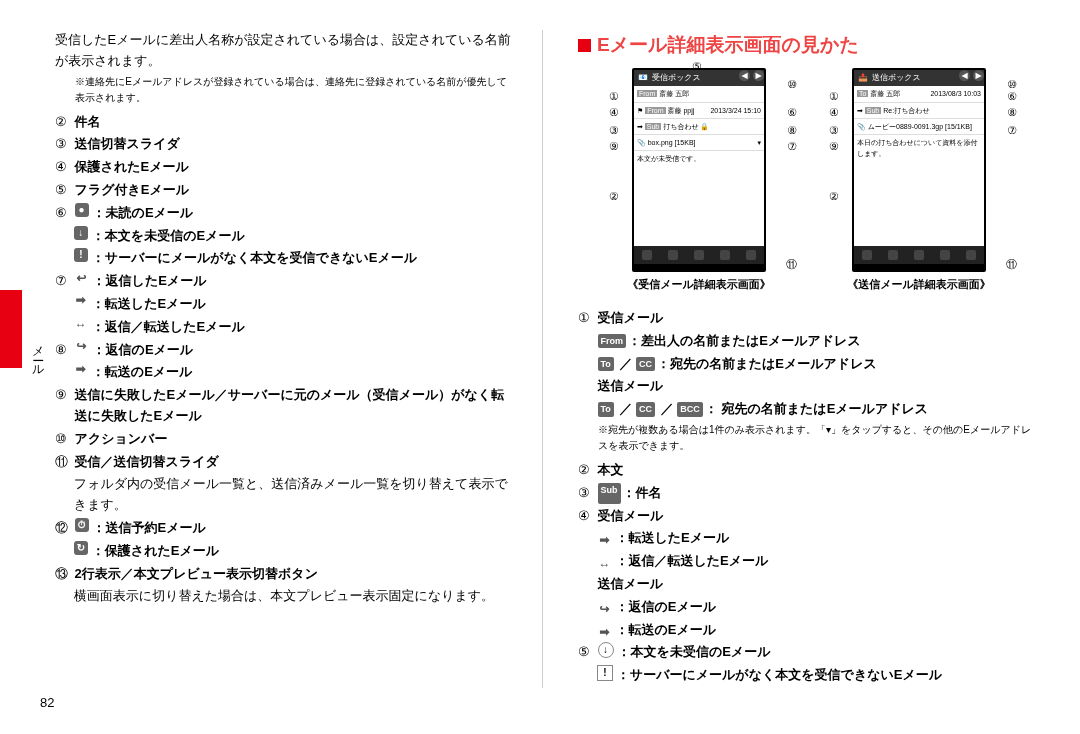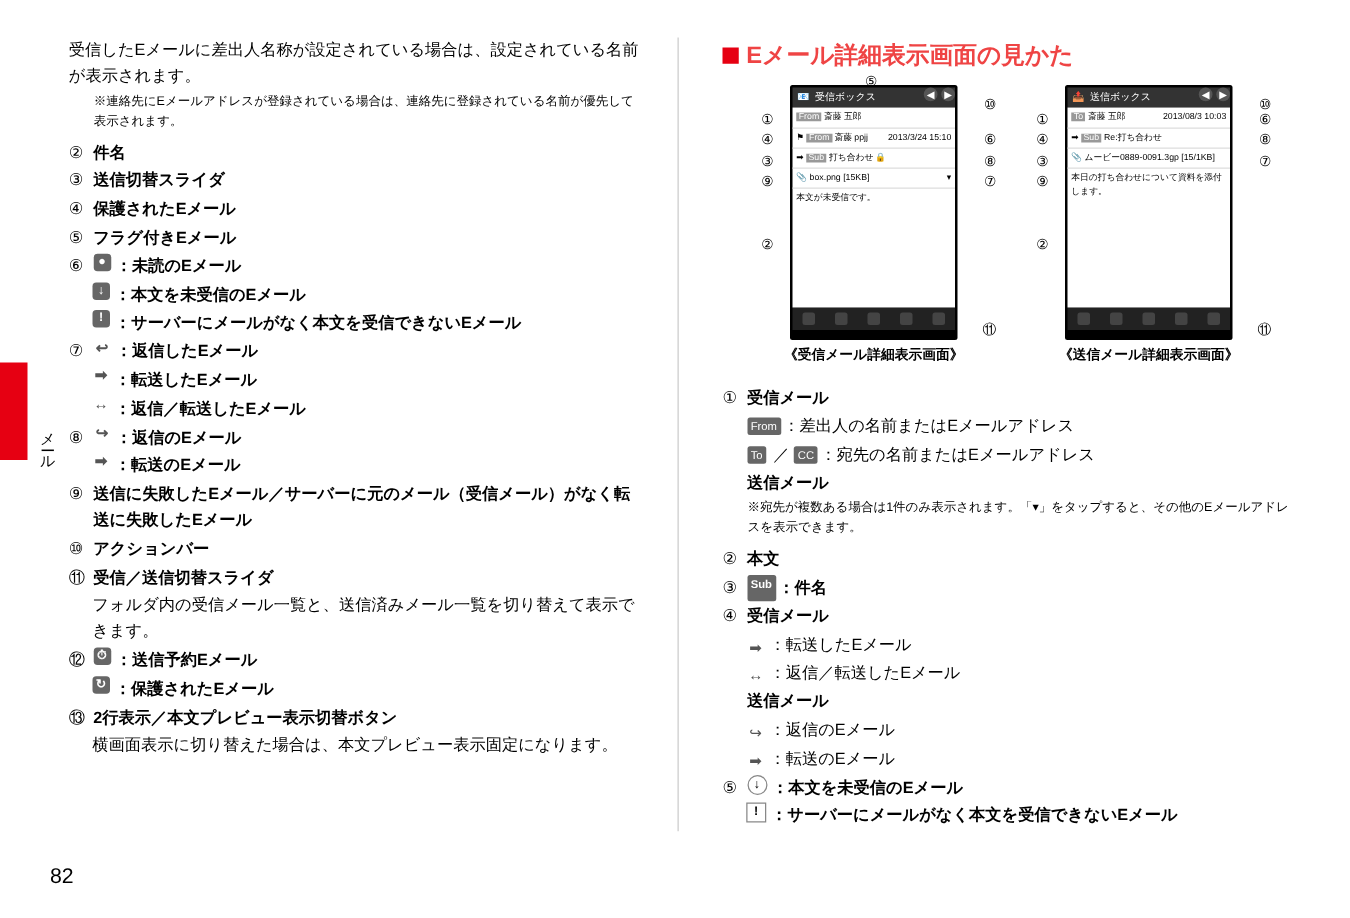--- a/index.html
+++ b/index.html
@@ -25,23 +25,23 @@
     .phone-wrap { position:relative; width:200px; }
     .phone { width:130px; height:200px; background:#000; margin:0 auto; position:relative; border-radius:2px; padding:2px;}
     .phone-header { background:#333; height:16px; display:flex; align-items:center; padding:0 4px; color:#fff; font-size:8px; gap:4px;}
     .phone-body { background:#fff; height:160px; font-size:7px; position:relative;}
     .phone-bottom { background:#222; height:18px; display:flex; justify-content:space-around; align-items:center;}
     .pb-ic { width:10px; height:10px; background:#444; border-radius:2px;}
     .ph-row { padding:2px 3px; border-bottom:1px solid #ddd; font-size:7px;}
     .ph-caption { text-align:center; font-size:11px; font-weight:bold; margin-top:4px;}
     .callout { position:absolute; font-size:11px; }
     .badge { display:inline-block; background:#666; color:#fff; font-size:9px; padding:0 3px; border-radius:2px; margin-right:2px; vertical-align:1px;}
-    .subitem { padding-left:1.5em; font-size:13px; margin:2px 0;}
+    .subitem { padding-left:1.5em; font-size:13px; margin:2px 0;font-weight:bold;}
     .bold { font-weight:bold; }
-    .pagenum { position:absolute; left:40px; bottom:20px; font-size:17px;}
+    .pagenum { position:absolute; left:40px; bottom:20px; font-size:13px;}
     .ph-nav { position:absolute; top:2px; right:2px; display:flex; gap:3px;}
     .nav-ic { width:11px; height:11px; background:#555; border-radius:50%; display:flex; align-items:center; justify-content:center; color:#fff; font-size:8px;}
   </style>
 </head>
 <body>
 
 <div class="side-tab"></div>
 <div class="side-label">メール</div>
 
 <div class="page">
@@ -214,20 +214,21 @@
       </div>
     </div>
 
     <div class="item">
         <span class="circ">①</span>
         <span class="text">受信メール</span>
       </div>
     <div class="subitem"><span class="badge">From</span><span>：差出人の名前またはEメールアドレス</span></div>
     <div class="subitem"><span class="badge">To</span> ／ <span class="badge">CC</span><span>：宛先の名前またはEメールアドレス</span></div>
     <div class="subitem bold"><span>送信メール</span></div>
+    <div class="subitem"><span class="badge">To</span> ／ <span class="badge">CC</span> ／ <span class="badge">BCC</span><span>： 宛先の名前またはEメールアドレス</span></div>
     <div class="note" style="padding-left:2em">※宛先が複数ある場合は1件のみ表示されます。「▾」をタップすると、その他のEメールアドレスを表示できます。</div>
     <div class="item">
         <span class="circ">②</span>
         <span class="text">本文</span>
       </div>
     <div class="item">
         <span class="circ">③</span>
         <span class="badge">Sub</span>
         <span class="text">：件名</span>
       </div>

